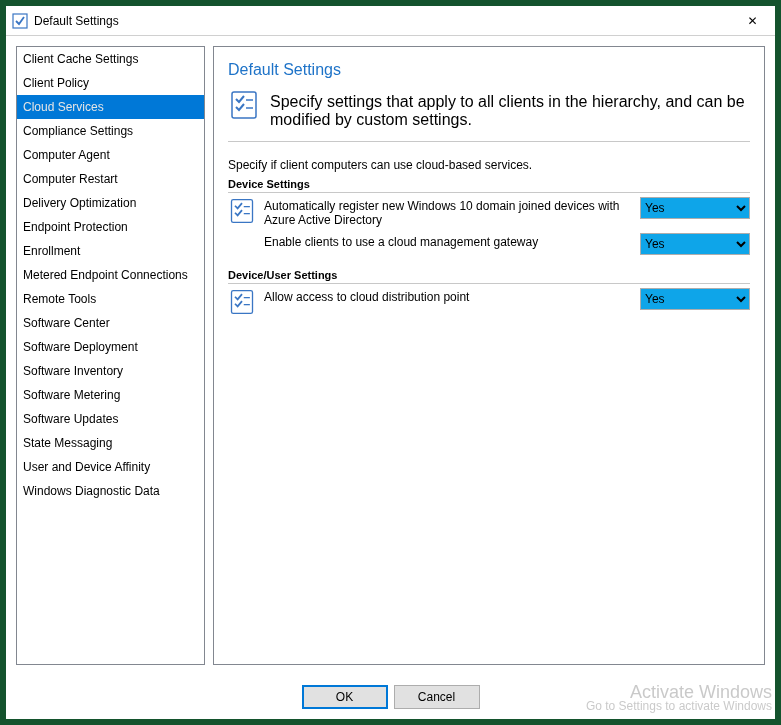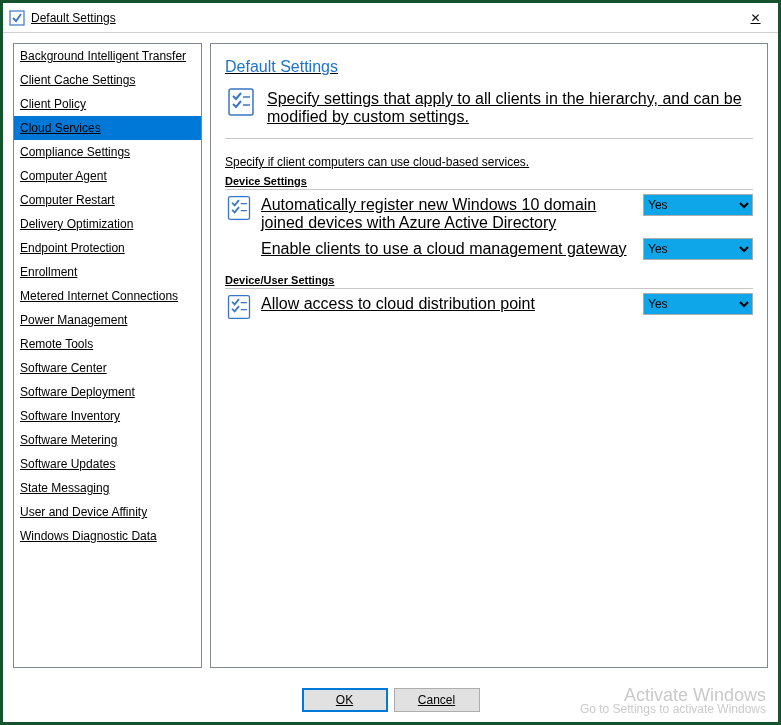--- a/index.html
+++ b/index.html
@@ -1,44 +1,44 @@
 <!DOCTYPE html>
 <html><head>
 <meta charset="utf-8">
 <style>
   * { box-sizing: border-box; }
   html, body { margin: 0; padding: 0; font-family: "Segoe UI", Tahoma, sans-serif; font-size: 12px; color: #000; background: #fff; }
-  .window { width: 781px; height: 725px; border: 3px solid #14532d; display: flex; flex-direction: column; background: #fff; position: relative; text-decoration: underline; }
+  .window { width: 781px; height: 725px; border: 6px solid #14532d; display: flex; flex-direction: column; background: #fff; position: relative; }
   .titlebar { height: 30px; display: flex; align-items: center; padding: 0 0 0 6px; border-bottom: 1px solid #d0d0d0; }
   .titlebar .title-icon { width: 16px; height: 16px; display: inline-flex; margin-right: 6px; }
   .titlebar .title { flex: 1; font-size: 12px; }
   .titlebar .close { width: 45px; height: 29px; display: flex; align-items: center; justify-content: center; cursor: pointer; }
   .body { flex: 1; display: flex; padding: 10px; gap: 8px; overflow: hidden; }
   .sidebar { width: 189px; border: 1px solid #828790; overflow-y: auto; background: #fff; }
   .sidebar-item { padding: 4px 6px; font-size: 12px; cursor: pointer; line-height: 16px; white-space: nowrap; overflow: hidden; text-overflow: ellipsis; }
-  .sidebar-item.selected { background: #0078d7; color: #000000; }
+  .sidebar-item.selected { background: #0078d7; color: #e5e5e5; }
   .main { flex: 1; border: 1px solid #828790; padding: 14px 14px 10px 14px; overflow-y: auto; display: flex; flex-direction: column; }
   .page-title { color: #1e73c8; font-size: 16px; margin: 0 0 10px 0; font-weight: 400; }
   .header-row { display: flex; align-items: flex-start; gap: 10px; margin-bottom: 12px; }
   .checklist-icon { width: 32px; height: 32px; flex-shrink: 0; display: inline-flex; }
   .desc-text { font-size: 16px; padding-top: 4px; }
   .divider { border: none; border-top: 1px solid #c8c8c8; margin: 0 0 16px 0; }
   .subtext { margin-bottom: 6px; font-size: 12px; }
   .section-title { font-weight: bold; font-size: 11px; padding-bottom: 2px; border-bottom: 1px solid #c8c8c8; margin-bottom: 4px; }
   .setting-block { margin-bottom: 14px; }
   .setting-row { display: flex; align-items: flex-start; gap: 2px; margin-bottom: 6px; }
   .setting-icon-col { width: 34px; flex-shrink: 0; display: flex; align-items: flex-start; }
   .checklist-icon-sm { width: 28px; height: 28px; display:inline-flex; }
-  .setting-label { flex: 1; font-size: 16px; padding-right: 10px; padding-top: 2px; }
+  .setting-label { flex: 1; font-size: 12px; padding-right: 10px; padding-top: 2px; }
   .setting-control { width: 110px; flex-shrink: 0; }
   .setting-control select { width: 100%; font-size: 12px; height: 22px; background: #0ea5e9; border: 1px solid #adadad; }
   .footer { display: flex; justify-content: center; gap: 6px; padding: 10px 12px; }
   .footer button { min-width: 86px; height: 24px; font-size: 12px; background: #e1e1e1; border: 1px solid #adadad; cursor: pointer; }
   .footer button.primary { border: 2px solid #0078d7; }
-  .watermark { position: absolute; right: 12px; bottom: 6px; text-align: right; color: rgba(100,100,100,0.35); pointer-events: none; font-size: 12px; line-height: 14px; }
+  .watermark { position: absolute; right: 3px; bottom: 6px; text-align: right; color: rgba(100,100,100,0.35); pointer-events: none; font-size: 12px; line-height: 14px; }
   .watermark .wm1 { font-size: 18px; }
 </style>
 </head>
 <body>
 
 <div class="window">
 
   <div class="titlebar">
     <span class="title-icon">
       <svg viewBox="0 0 16 16">
@@ -48,32 +48,30 @@
     </span>
     <span class="title">Default Settings</span>
     <div class="close">
       <span>✕</span>
     </div>
   </div>
 
   <div class="body">
 
     <div class="sidebar" id="sidebar">
-        <div class="sidebar-item">Background Intelligent Transfer</div>
         <div class="sidebar-item">Client Cache Settings</div>
         <div class="sidebar-item">Client Policy</div>
         <div class="sidebar-item selected">Cloud Services</div>
         <div class="sidebar-item">Compliance Settings</div>
         <div class="sidebar-item">Computer Agent</div>
         <div class="sidebar-item">Computer Restart</div>
         <div class="sidebar-item">Delivery Optimization</div>
         <div class="sidebar-item">Endpoint Protection</div>
         <div class="sidebar-item">Enrollment</div>
-        <div class="sidebar-item">Metered Internet Connections</div>
-        <div class="sidebar-item">Power Management</div>
+        <div class="sidebar-item">Metered Endpoint Connections</div>
         <div class="sidebar-item">Remote Tools</div>
         <div class="sidebar-item">Software Center</div>
         <div class="sidebar-item">Software Deployment</div>
         <div class="sidebar-item">Software Inventory</div>
         <div class="sidebar-item">Software Metering</div>
         <div class="sidebar-item">Software Updates</div>
         <div class="sidebar-item">State Messaging</div>
         <div class="sidebar-item">User and Device Affinity</div>
         <div class="sidebar-item">Windows Diagnostic Data</div>
       </div>

